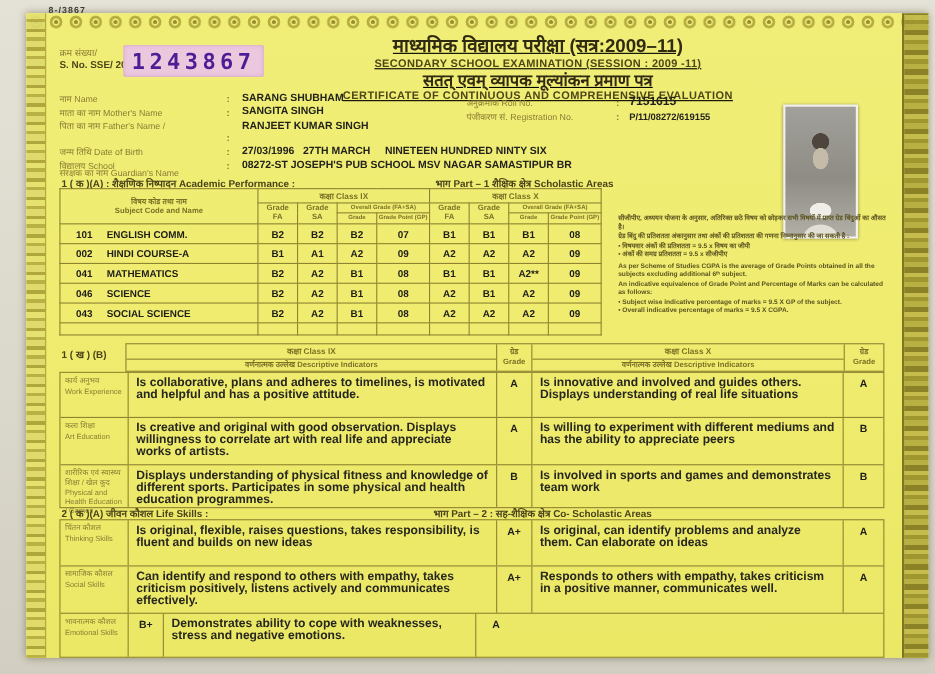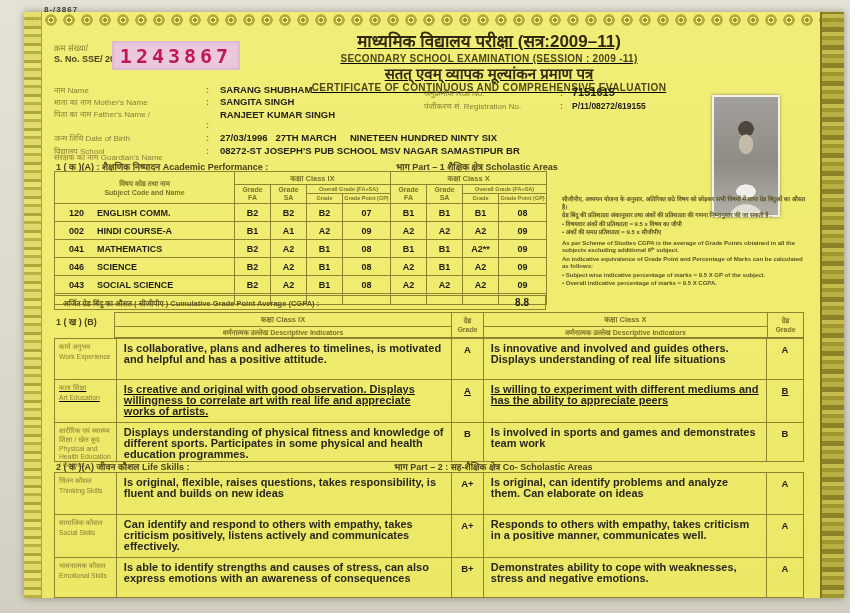--- a/index.html
+++ b/index.html
@@ -39,21 +39,21 @@
   
   .lbl{color:#8b7d33;font-size:8px;line-height:10px;}
   .val{font-weight:bold;color:#23221d;font-size:9.5px;white-space:pre;}
   .serial-hi{left:30px;top:30px;font-size:8.5px;color:#8b7d33;}
   .serial-en{left:30px;top:42px;font-size:9px;font-weight:bold;color:#4c451a;}
   .serial-no{
     left:88px;top:29px;width:128px;height:29px;
     background:#ecc8de;border-radius:2px;
     display:flex;align-items:center;justify-content:center;
     font-family:"DejaVu Sans Mono",monospace;
-    font-size:20px;font-weight:bold;color:#be185d;letter-spacing:4px;
+    font-size:20px;font-weight:bold;color:#4c1d95;letter-spacing:4px;
     box-shadow:inset 0 0 4px rgba(120,60,100,.25);
   }
   .head-block{left:228px;top:20px;width:474px;text-align:center;text-decoration:underline;}
   .head-hi1{font-size:17px;font-weight:bold;color:#302a10;line-height:20px;}
   .head-en1{font-size:10px;font-weight:bold;color:#4d4617;line-height:13px;letter-spacing:.3px;}
   .head-hi2{font-size:15px;font-weight:bold;color:#302a10;line-height:17px;}
   .head-en2{font-size:10px;font-weight:bold;color:#4d4617;line-height:12px;letter-spacing:.4px;}
   .colon{position:absolute;color:#8b7d33;font-size:9px;font-weight:bold;}
   
   .photo{
@@ -216,21 +216,21 @@
       </th>
       <th colspan="2" class="h-ov">Overall Grade  (FA+SA)</th>
     </tr>
     <tr>
       <th class="h-ovsub">Grade</th>
       <th class="h-ovsub">Grade Point (GP)</th>
       <th class="h-ovsub">Grade</th>
       <th class="h-ovsub">Grade Point (GP)</th>
     </tr>
     <tr>
-      <td class="subj"><span class="code">120</span><span>ENGLISH COMM.</span></td>
+      <td class="subj"><span class="code">101</span><span>ENGLISH COMM.</span></td>
       <td>B2</td>
           <td>B2</td>
           <td>B2</td>
           <td>07</td>
       <td>B1</td>
           <td>B1</td>
           <td>B1</td>
           <td>08</td>
     </tr>
     <tr>
@@ -295,24 +295,20 @@
     <p class="nb">सीजीपीए, अध्ययन योजना के अनुसार, अतिरिक्त छठे विषय को छोड़कर सभी विषयों में प्राप्त ग्रेड बिंदुओं का औसत है।</p>
     <p class="nb">ग्रेड बिंदु की प्रतिशतता अंकानुसार तथा अंकों की प्रतिशतता की गणना निम्नानुसार की जा सकती है :</p>
     <p class="nb">• विषयवार अंकों की प्रतिशतता = 9.5 x विषय का जीपी</p>
     <p>• अंकों की समग्र प्रतिशतता = 9.5 x सीजीपीए</p>
     <p class="nb">As per Scheme of Studies CGPA is the average of Grade Points obtained in all the subjects excluding additional 6ᵗʰ subject.</p>
     <p class="nb">An indicative equivalence of Grade Point and Percentage of Marks can be calculated as follows:</p>
     <p class="nb">• Subject wise indicative percentage of marks = 9.5 X GP of the subject.</p>
     <p>• Overall indicative percentage of marks = 9.5 X CGPA.</p>
   </div>
 
-  <div class="abs cgpa">
-    <span class="cgpa-lbl">अर्जित ग्रेड बिंदु का औसत ( सीजीपीए ) Cumulative Grade Point Average (CGPA)  :</span>
-    <span class="cgpa-val">8.8</span>
-  </div>
 
   <div class="abs sec1b-lbl">1 ( ख ) (B)</div>
   <div class="abs dhead">
     <div class="c" style="width:336px;">
       <div class="dh-line1">कक्षा  Class IX</div>
       <div class="dh-line2">वर्णनात्मक उल्लेख  Descriptive  Indicators</div>
     </div>
     <div class="c" style="width:32px;">
       <div class="dh-grade">ग्रेड</div>
       <div class="dh-grade" style="padding-top:0;">Grade</div>
@@ -331,21 +327,21 @@
     <div class="drow" style="height:40px;">
       <div class="c c-lab">
         <div class="hi">कार्य अनुभव</div>
         <div class="en">Work Experience</div>
       </div>
       <div class="c c-d9 c-desc">Is collaborative, plans and adheres to timelines, is motivated and helpful and has a positive attitude.</div>
       <div class="c c-g9 c-grade">A</div>
       <div class="c c-d10 c-desc">Is innovative and involved and guides others. Displays understanding of real life situations</div>
       <div class="c c-g10 c-grade">A</div>
     </div>
-    <div class="drow" style="height:42px;text-decoration:underline;">
+    <div class="drow" style="height:42px;">
       <div class="c c-lab">
         <div class="hi">कला शिक्षा</div>
         <div class="en">Art Education</div>
       </div>
       <div class="c c-d9 c-desc">Is creative and original with good observation. Displays willingness to correlate art with real life and appreciate works of artists.</div>
       <div class="c c-g9 c-grade">A</div>
       <div class="c c-d10 c-desc">Is willing to experiment with different mediums and has the ability to appreciate peers</div>
       <div class="c c-g10 c-grade">B</div>
     </div>
     <div class="drow" style="height:38px;">
@@ -382,19 +378,18 @@
       <div class="c c-d9 c-desc">Can identify and respond to others with empathy, takes criticism positively, listens actively and communicates effectively.</div>
       <div class="c c-g9 c-grade">A+</div>
       <div class="c c-d10 c-desc">Responds to others with empathy, takes criticism in a positive manner, communicates well.</div>
       <div class="c c-g10 c-grade">A</div>
     </div>
     <div class="drow" style="height:39px;">
       <div class="c c-lab">
         <div class="hi">भावनात्मक कौशल</div>
         <div class="en">Emotional Skills</div>
       </div>
-      <div class="c c-d9 c-desc">Is able to identify strengths and causes of stress, can also express emotions with an awareness of consequences</div>
       <div class="c c-g9 c-grade">B+</div>
       <div class="c c-d10 c-desc">Demonstrates ability to cope with weaknesses, stress and negative emotions.</div>
       <div class="c c-g10 c-grade">A</div>
     </div>
   </div>
 </div>
 
 </body></html>

